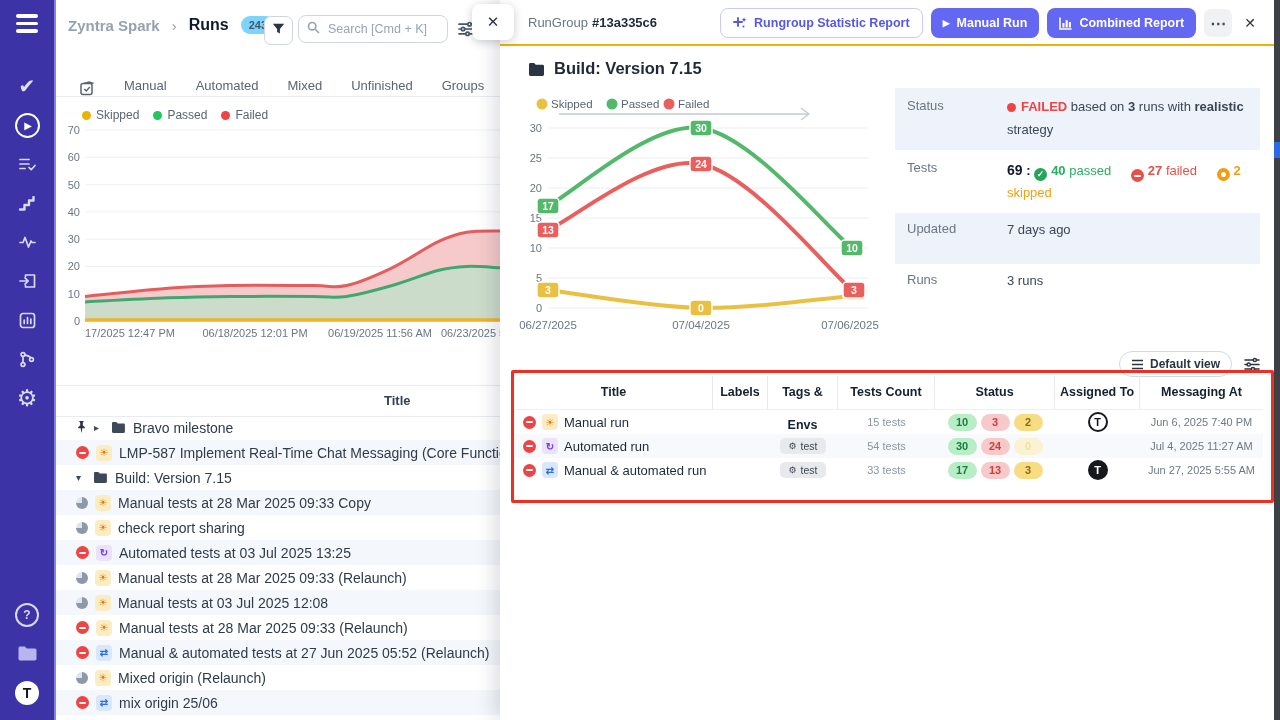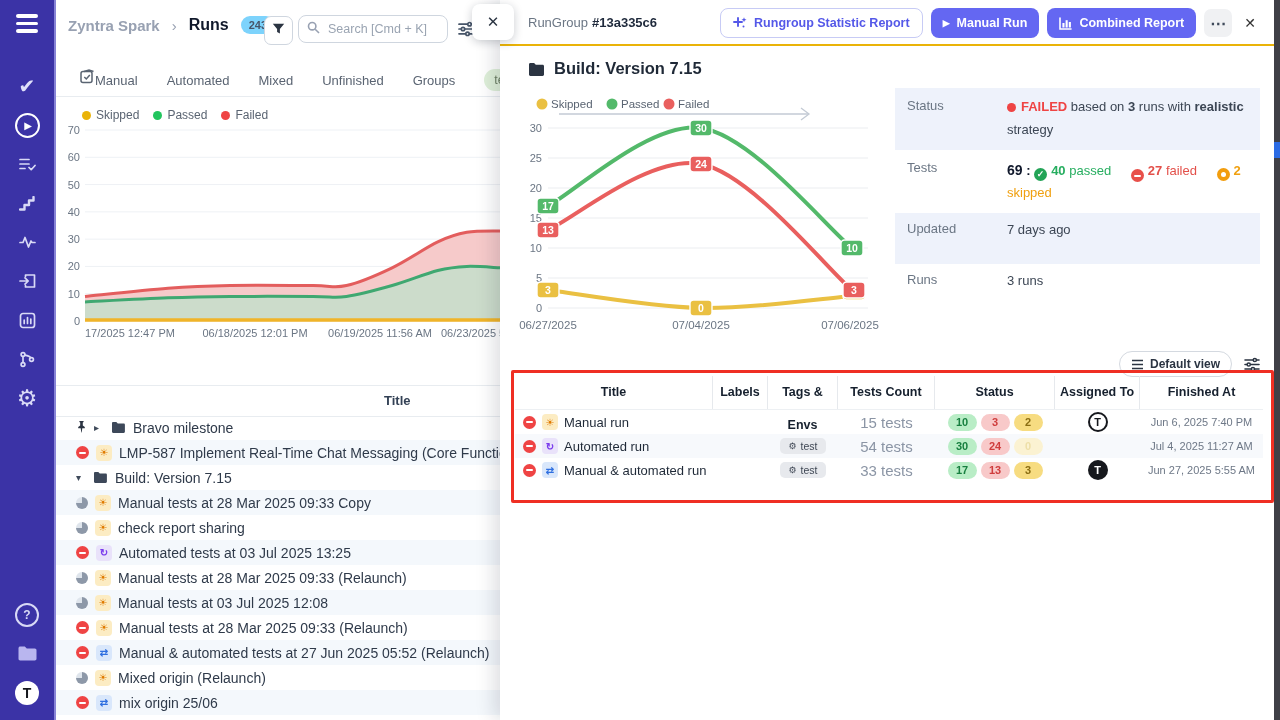--- a/index.html
+++ b/index.html
@@ -21,21 +21,21 @@
   .breadcrumb{position:absolute;left:14px;top:16px;display:flex;align-items:center;gap:12px;}
   .bc-app{font-size:15px;font-weight:600;color:#98a1b2;}
   .bc-sep{font-size:15px;color:#98a1b2;}
   .bc-section{font-size:16px;font-weight:bold;color:#10182b;}
   .bc-count{background:#7dd3fc;color:#475569;font-size:11px;font-weight:bold;border-radius:10px;padding:3px 8px;}
   .filter-btn{position:absolute;left:210px;top:16px;width:27px;height:27px;border:1px solid #cfd6df;border-radius:7px;display:flex;align-items:center;justify-content:center;background:#fff;cursor:pointer;}
   .search-box{position:absolute;left:244px;top:15px;width:150px;height:28px;border:1px solid #cfd6df;border-radius:8px;display:flex;align-items:center;padding:0 8px;gap:6px;box-sizing:border-box;}
   .search-box input{border:none;outline:none;width:110px;font-size:12.5px;color:#475569;font-family:"Liberation Sans",sans-serif;background:transparent;}
   .search-box input::placeholder{color:#9aa4b2;}
   .sliders-top{position:absolute;left:404px;top:21px;}
-  .tabs-row{position:absolute;left:0;top:69px;width:446px;height:28px;border-bottom:1px solid #e8ecf0;display:flex;align-items:flex-start;padding-left:26px;box-sizing:border-box;}
+  .tabs-row{position:absolute;left:0;top:69px;width:446px;height:28px;border-bottom:1px solid #e8ecf0;display:flex;align-items:flex-end;gap:29px;padding-left:26px;box-sizing:border-box;}
   .tab{font-size:13px;color:#5a6472;cursor:pointer;white-space:nowrap;}
   .tab-pill{background:#dff0d9;color:#6c7f63;border-radius:999px;padding:4px 10px;font-size:12.5px;white-space:nowrap;}
   .legend-row{position:absolute;left:28px;top:108px;display:flex;align-items:center;gap:14px;}
   .lg-item{display:flex;align-items:center;gap:5px;font-size:12px;color:#5a6472;cursor:pointer;}
   .lg-dot{width:9px;height:9px;border-radius:50%;}
   .lchart{position:absolute;left:0;top:124px;width:446px;height:224px;overflow:hidden;}
   
   .list-head{position:absolute;left:0;top:385px;width:446px;height:30px;border-top:1px solid #e8ecf0;border-bottom:1px solid #e8ecf0;background:#fff;}
   .list-head span{position:absolute;left:330px;top:0;line-height:30px;font-size:13px;font-weight:bold;color:#334155;}
   .lrow{position:absolute;left:0;width:446px;height:25px;display:flex;align-items:center;gap:7px;padding-left:22px;box-sizing:border-box;font-size:14px;color:#2f3a4a;cursor:pointer;white-space:nowrap;overflow:hidden;}
@@ -82,21 +82,21 @@
   
   .dw-toolbar{position:absolute;right:14px;top:351px;display:flex;align-items:center;gap:12px;}
   .view-btn{height:24px;border:1px solid #d4d9e0;border-radius:13px;display:flex;align-items:center;gap:6px;padding:0 11px;font-size:12px;font-weight:600;color:#2b3442;cursor:pointer;background:#fff;}
   .dtable{position:absolute;left:15px;top:376px;width:748px;}
   .dt-head{display:flex;height:33px;border-bottom:1px solid #edf0f3;}
   .dt-head div{font-size:12.5px;font-weight:bold;color:#16202e;line-height:33px;text-align:center;border-right:1px solid #e6e9ed;box-sizing:border-box;}
   .dt-head div:last-child{border-right:none;}
   .dt-row{display:flex;height:24px;align-items:center;font-size:13px;}
   .dt-row.alt{background:#f7f9fc;}
   .c0{width:198px;display:flex;align-items:center;gap:6px;padding-left:8px;box-sizing:border-box;color:#1f2937;}
-  .c1{width:55px;} .c2{width:70px;display:flex;justify-content:center;} .c3{width:97px;text-align:center;font-size:15px;color:#8b95a5;}
+  .c1{width:55px;} .c2{width:70px;display:flex;justify-content:center;} .c3{width:97px;text-align:center;font-size:11px;color:#8b95a5;}
   .c4{width:120px;display:flex;justify-content:center;gap:4px;} .c5{width:85px;display:flex;justify-content:center;} .c6{flex:1;text-align:center;font-size:11px;color:#6e7887;}
   .pill{min-width:29px;height:17px;border-radius:9px;font-size:11px;font-weight:bold;text-align:center;line-height:17px;}
   .pill-g{background:#b9edc6;color:#177f3f;}
   .pill-r{background:#f8c9c9;color:#cf3d3d;}
   .pill-y{background:#f7dc81;color:#8a6d12;}
   .pill-y.faded{background:#fbf2d2;color:#eddfa8;}
   .tagpill{background:#e7e9ed;border-radius:5px;font-size:10.5px;color:#3f4754;padding:2px 8px;display:flex;align-items:center;gap:4px;white-space:nowrap;}
   .av{width:20px;height:20px;border-radius:50%;font-weight:bold;font-size:11px;display:flex;align-items:center;justify-content:center;box-sizing:border-box;}
   .av-light{background:#fff;border:2px solid #16181d;color:#16181d;}
   .av-dark{background:#16181d;color:#fff;}
@@ -509,21 +509,21 @@
   </div>
 
   <div class="dtable">
     <div class="dt-head" id="dt-head">
         <div style="width: 198px;">Title</div>
         <div style="width: 55px;">Labels</div>
         <div style="width: 70px;">Tags &amp; Envs</div>
         <div style="width: 97px;">Tests Count</div>
         <div style="width: 120px;">Status</div>
         <div style="width: 85px;">Assigned To</div>
-        <div style="flex: 1 1 0%;">Finished At</div>
+        <div style="flex: 1 1 0%;">Messaging At</div>
       </div>
     <div id="dt-body">
         <div class="dt-row">
           <div class="c0">
             <span class="s-failed">
               <i></i>
             </span>
             <span class="ticon t-manual">☀</span>
             <span>Manual run</span>
           </div>

